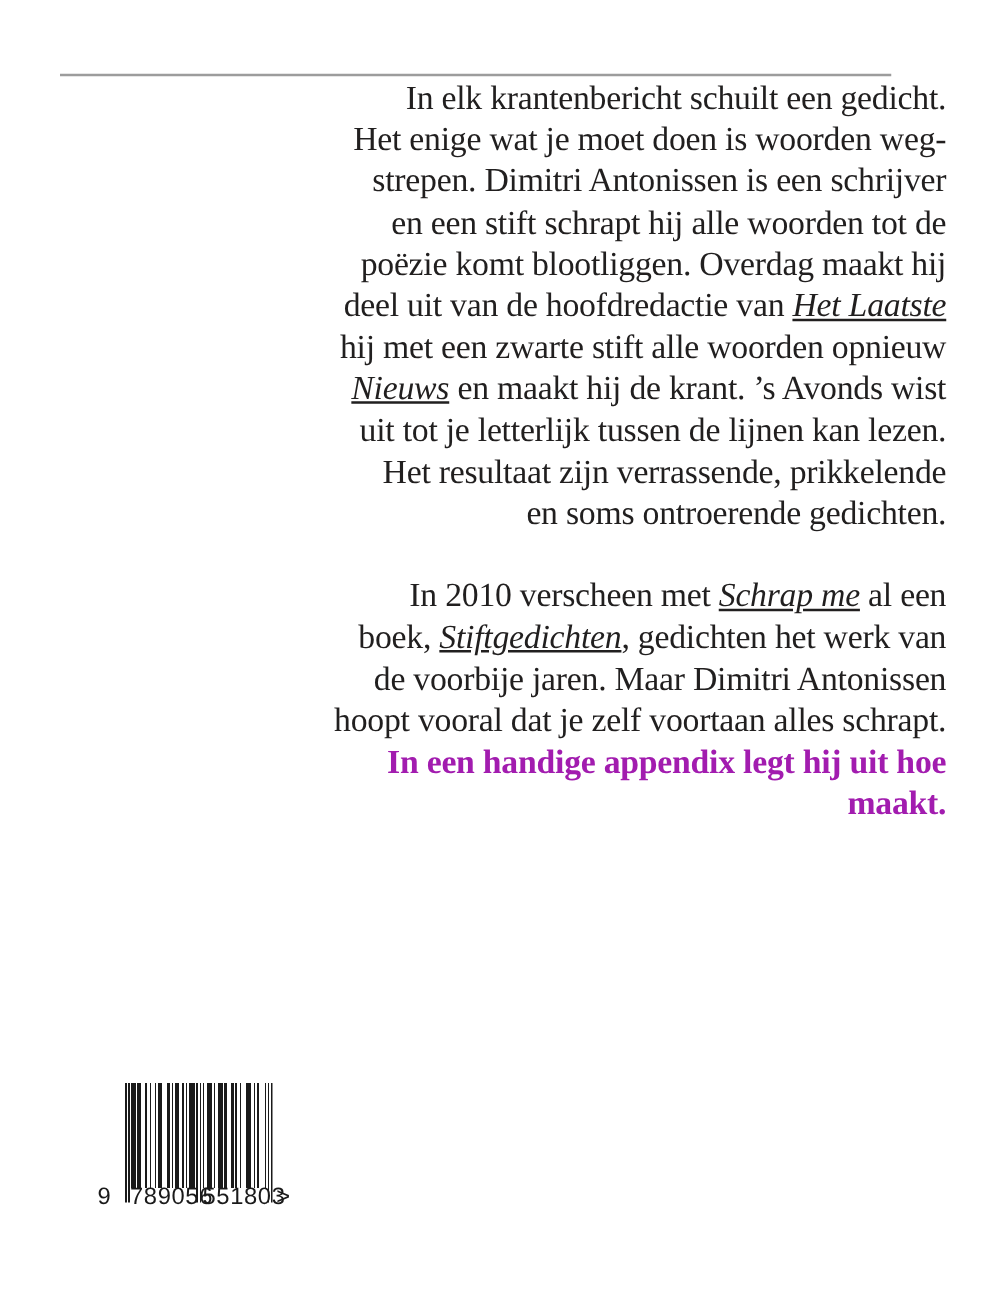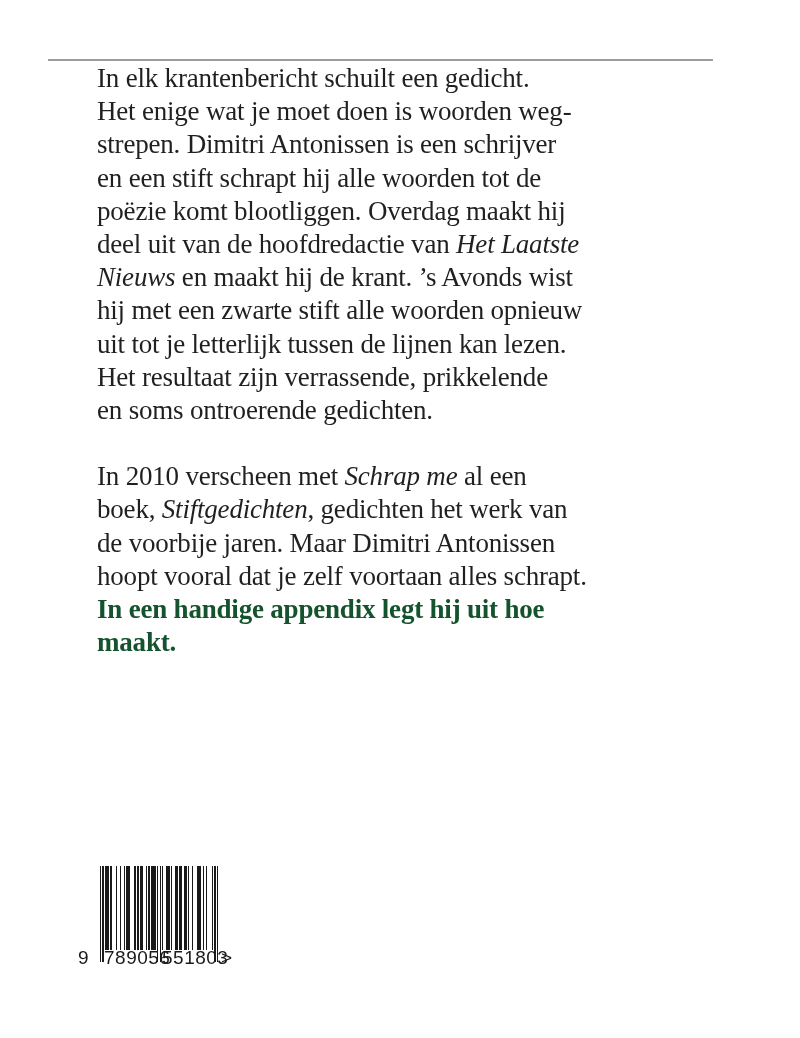--- a/index.html
+++ b/index.html
@@ -24,24 +24,24 @@
     left: 97px;
     top: 62px;
     width: 660px;
     color: #211f1f;
     font-size: 27px;
     line-height: 33.2px;
     letter-spacing: -0.2px;
   }
   .paragraph { margin: 0 0 33px 0; }
   .paragraph:last-child { margin-bottom: 16px; }
-  .text-line { white-space: nowrap; }
-  .text-line .italic { font-style: italic; }
+  .text-line { white-space: nowrap; text-align: right; }
+  .text-line .italic { font-style: italic; text-decoration: underline; }
   .text-line.accent {
-    color: #14532d;
+    color: #a21caf;
     font-weight: bold;
   }
   .barcode {
     position: absolute;
     left: 78px;
     top: 866px;
     width: 162px;
     height: 108px;
   }
   .barcode-bars {
@@ -76,22 +76,22 @@
   <div class="top-rule"></div>
 
   <div class="back-cover-text">
       <div class="paragraph">
         <div class="text-line"><span>In elk krantenbericht schuilt een gedicht.</span></div>
         <div class="text-line"><span>Het enige wat je moet doen is woorden weg-</span></div>
         <div class="text-line"><span>strepen. Dimitri Antonissen is een schrijver</span></div>
         <div class="text-line"><span>en een stift schrapt hij alle woorden tot de</span></div>
         <div class="text-line"><span>poëzie komt blootliggen. Overdag maakt hij</span></div>
         <div class="text-line"><span>deel uit van de hoofdredactie van </span><span class="italic">Het Laatste</span></div>
+        <div class="text-line"><span>hij met een zwarte stift alle woorden opnieuw</span></div>
         <div class="text-line"><span class="italic">Nieuws</span><span> en maakt hij de krant. ’s Avonds wist</span></div>
-        <div class="text-line"><span>hij met een zwarte stift alle woorden opnieuw</span></div>
         <div class="text-line"><span>uit tot je letterlijk tussen de lijnen kan lezen.</span></div>
         <div class="text-line"><span>Het resultaat zijn verrassende, prikkelende</span></div>
         <div class="text-line"><span>en soms ontroerende gedichten.</span></div>
       </div>
       <div class="paragraph">
         <div class="text-line"><span>In 2010 verscheen met </span><span class="italic">Schrap me</span><span> al een</span></div>
         <div class="text-line"><span>boek, </span><span class="italic">Stiftgedichten</span><span>, gedichten het werk van</span></div>
         <div class="text-line"><span>de voorbije jaren. Maar Dimitri Antonissen</span></div>
         <div class="text-line"><span>hoopt vooral dat je zelf voortaan alles schrapt.</span></div>
         <div class="text-line accent"><span>In een handige appendix legt hij uit hoe</span></div>

